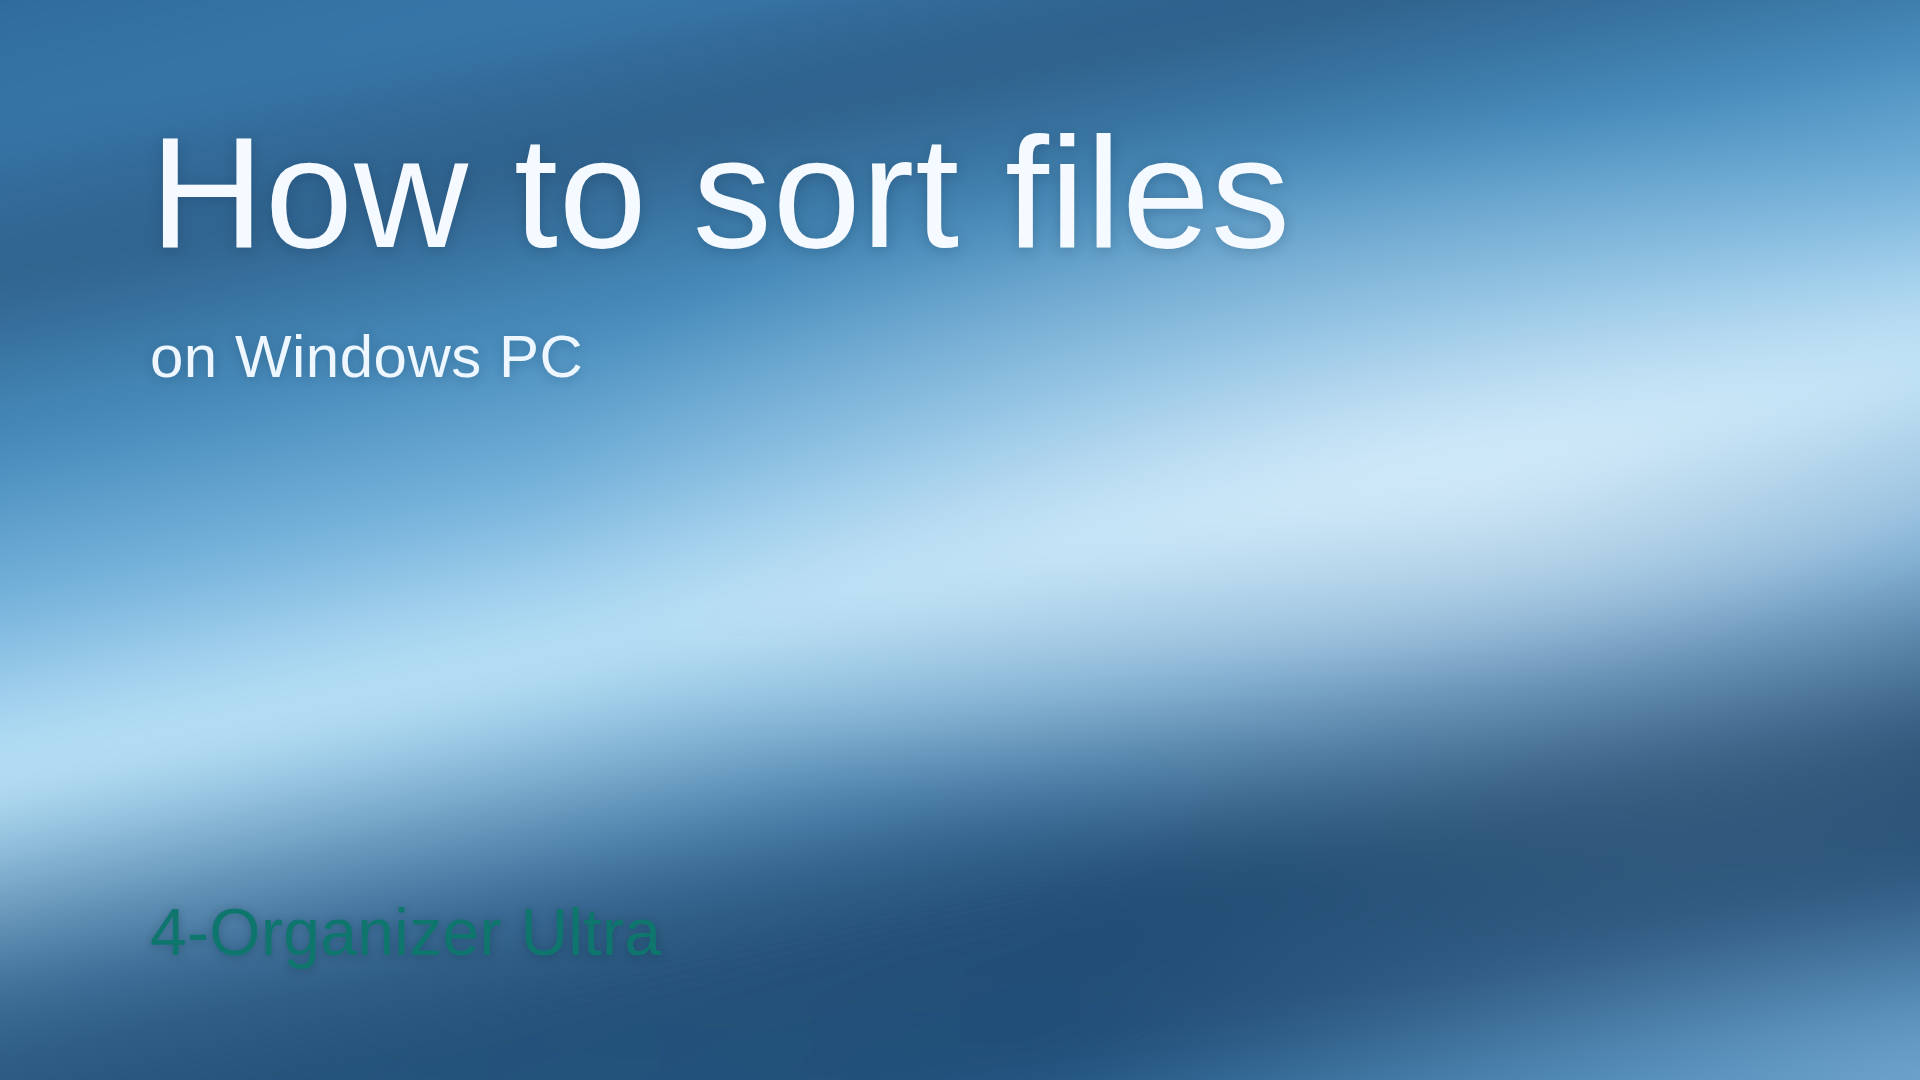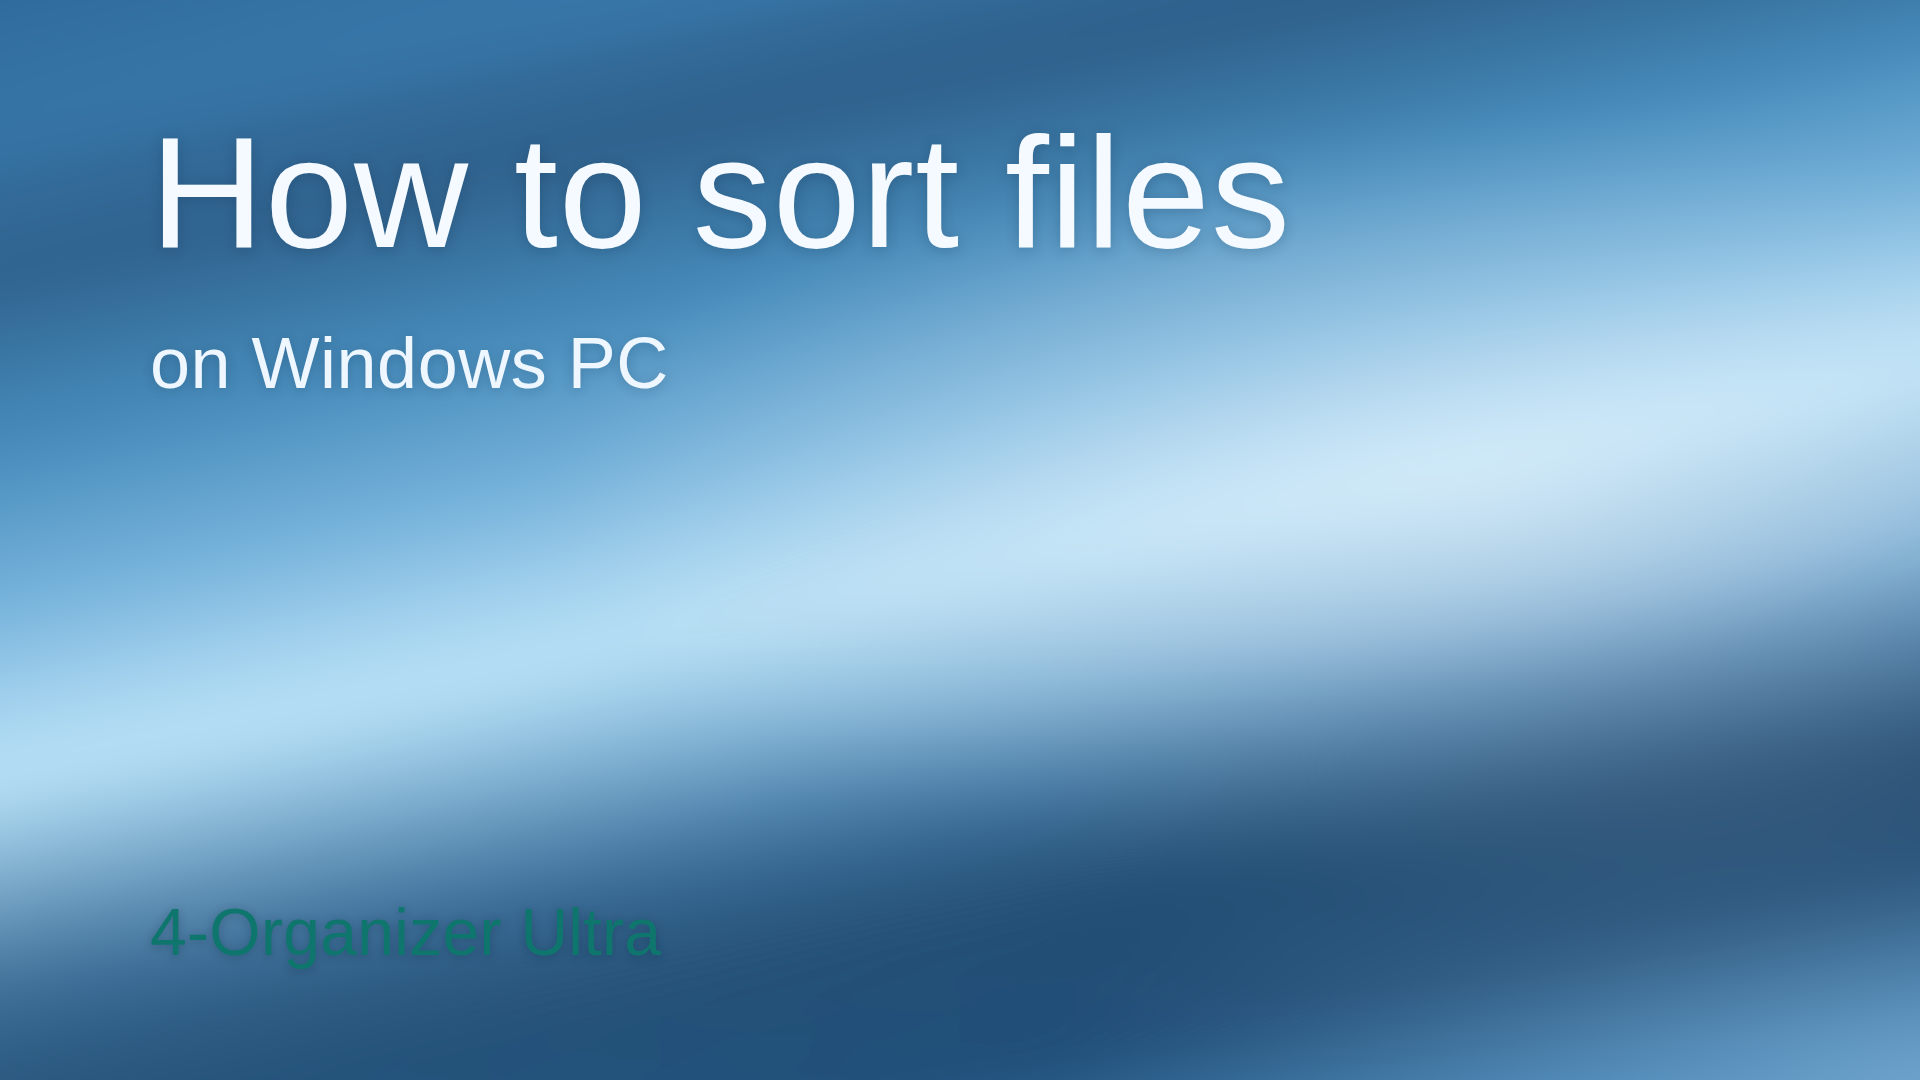--- a/index.html
+++ b/index.html
@@ -81,21 +81,21 @@
     .title {
       font-size: 158px;
       font-weight: 300;
       letter-spacing: 1px;
       line-height: 1.05;
       color: #f4faff;
       text-shadow: 0 2px 14px rgba(10,30,55,0.22);
     }
     .subtitle {
       margin-top: 46px;
-      font-size: 72px;
+      font-size: 60px;
       font-weight: 300;
       letter-spacing: 0.5px;
       color: #eef7ff;
       text-shadow: 0 2px 12px rgba(10,30,55,0.22);
     }
     .spacer {
       flex: 1 1 auto;
     }
     .product {
       font-size: 66px;

